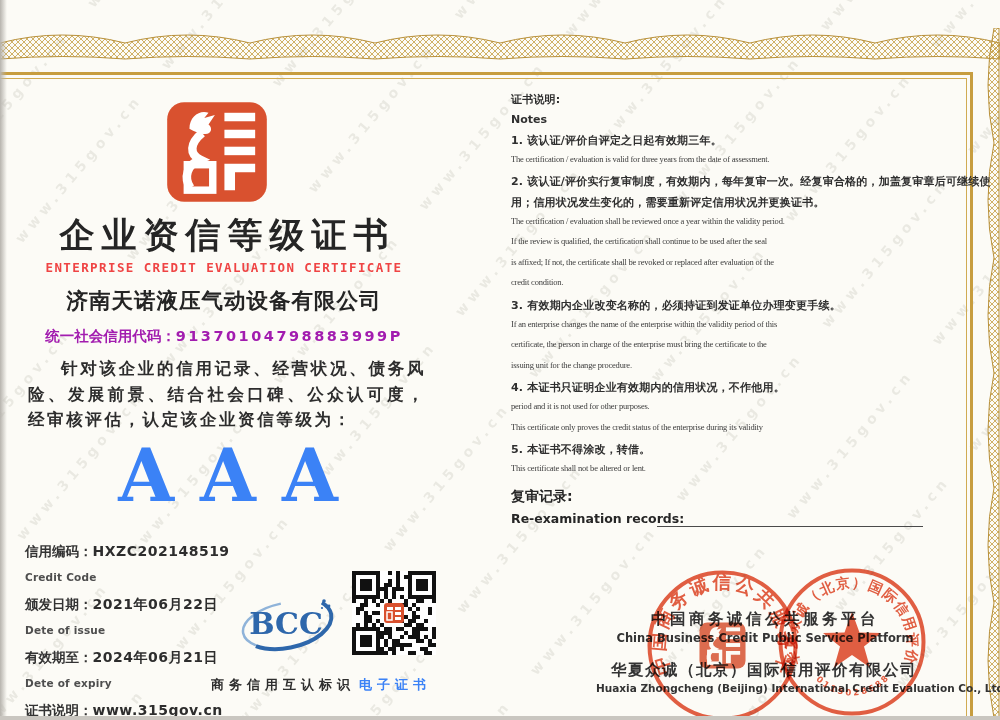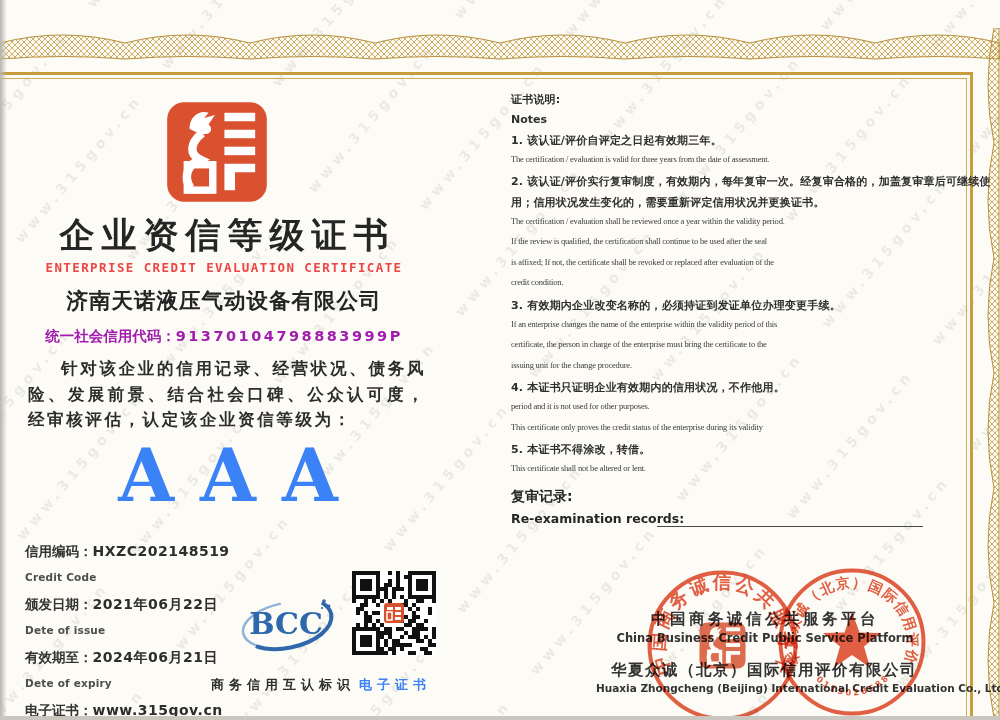--- a/index.html
+++ b/index.html
@@ -125,21 +125,21 @@
       </div>
       <div class="d-row">
         <div class="d-line"><span>颁发日期：</span><span class="d-val">2021年06月22日</span></div>
         <div class="d-sub">Dete of issue</div>
       </div>
       <div class="d-row">
         <div class="d-line"><span>有效期至：</span><span class="d-val">2024年06月21日</span></div>
         <div class="d-sub">Dete of expiry</div>
       </div>
       <div class="d-row">
-        <div class="d-line"><span>电子证书：</span><span class="d-val">www.315gov.cn</span></div>
+        <div class="d-line"><span>证书说明：</span><span class="d-val">www.315gov.cn</span></div>
         <div class="d-sub-url">www.creditbidding.org.cn</div>
       </div>
     </div>
 
   <svg class="abs z3 bcc-wrap" viewBox="0 0 100 64">
     <ellipse cx="50" cy="32" rx="46" ry="25" fill="none" stroke="#2e67ab" stroke-width="4" stroke-dasharray="120 120" stroke-dashoffset="28" transform="rotate(-11 50 32)"></ellipse>
     <ellipse cx="50" cy="34" rx="44" ry="22" fill="none" stroke="#8fb3d9" stroke-width="2.5" stroke-dasharray="70 170" stroke-dashoffset="-88" transform="rotate(-11 50 32)"></ellipse>
     <circle cx="88" cy="10" r="1.8" fill="#2e67ab"></circle>
       <circle cx="93" cy="15" r="1.4" fill="#2e67ab"></circle>
       <circle cx="86" cy="17" r="1.1" fill="#2e67ab"></circle>

